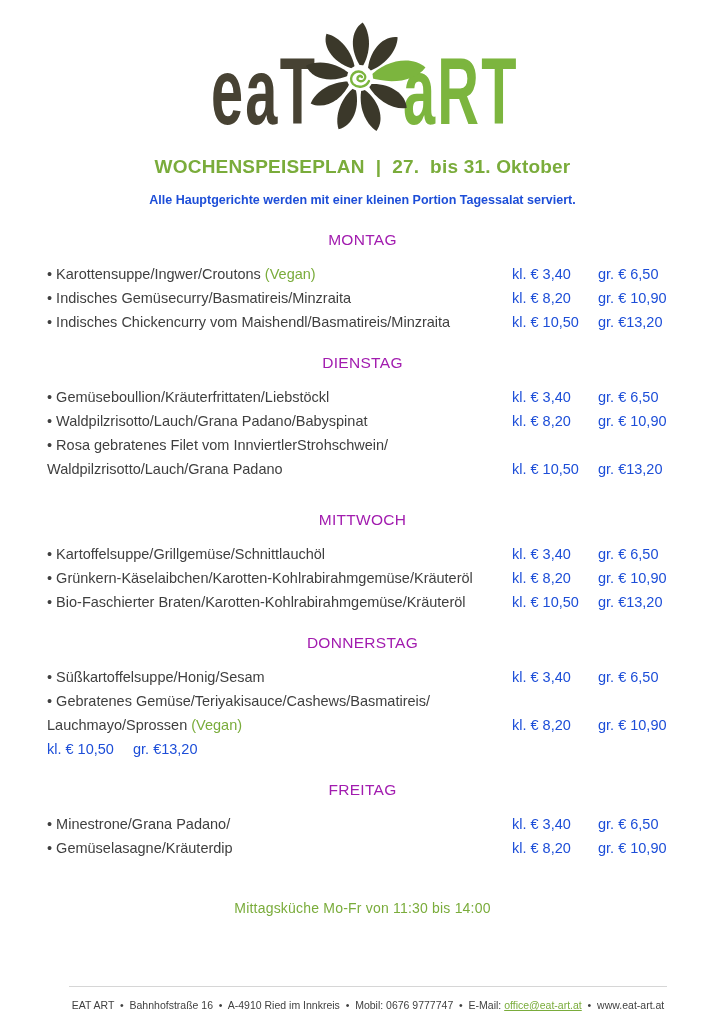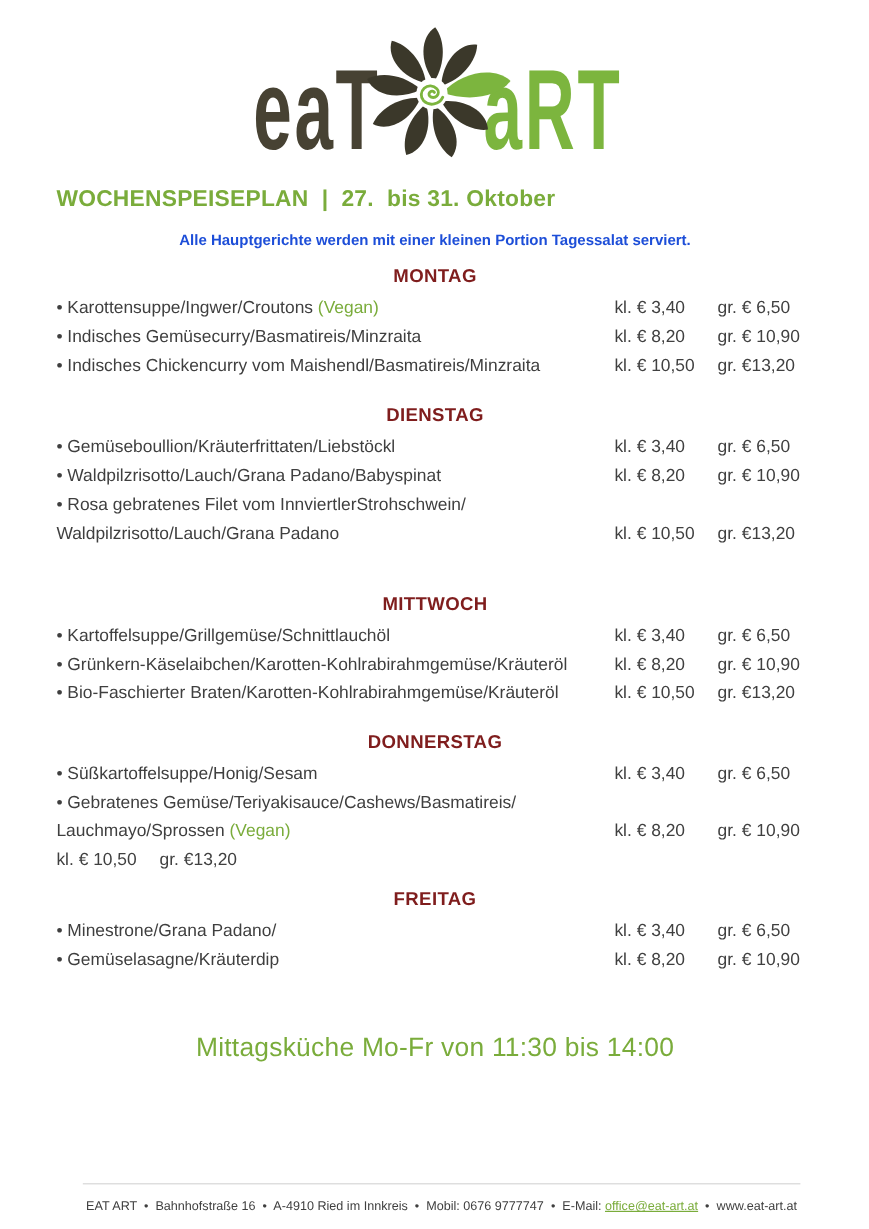--- a/index.html
+++ b/index.html
@@ -10,50 +10,50 @@
     color: #3f3f3f;
     position: relative;
     overflow: hidden;
   }
   .page { width: 724px; height: 1024px; position: relative; }
   .content { padding: 0 46px 0 47px; }
 
   .logo-wrap { display: flex; justify-content: center; margin-top: 20px; }
 
   .title {
-    text-align: left; color: #7aac3b; font-weight: bold;
+    text-align: center; color: #7aac3b; font-weight: bold;
     font-size: 19px; margin-top: 14px; letter-spacing: 0.2px;
   }
   .subtitle {
     text-align: center; color: #1d4ed8; font-weight: bold;
     font-size: 12.5px; margin-top: 15px;
   }
   .day-name {
-    text-align: center; color: #7f1d1d; font-weight: bold;
-    font-size: 15.5px; letter-spacing: 0.3px;
+    text-align: center; color: #a21caf; font-weight: normal;
+    font-size: 15.5px; letter-spacing: 0.3px; margin-top: 24px;
   }
   .day-montag     { margin-top: 15px; }
   .day-dienstag   { margin-top: 17px; }
   .day-mittwoch   { margin-top: 34px; }
   .day-donnerstag { margin-top: 16px; }
   .day-freitag    { margin-top: 8px; }
 
   .rows { margin-top: 9px; }
   .row {
-    display: flex; justify-content: space-between; align-items: flex-start;
+    display: flex; justify-content: space-between; align-items: flex-end;
     height: 24px; font-size: 14.5px; white-space: nowrap;
   }
   .txt { flex: 1 1 auto; min-width: 0; color: #3f3f3f; }
   .vegan { color: #7aac3b; }
-  .prices { flex: 0 0 auto; display: flex; color: #404040; }
+  .prices { flex: 0 0 auto; display: flex; color: #1d4ed8; }
   .kl { display: inline-block; width: 86px; }
   .gr { display: inline-block; width: 80px; }
 
   .hours {
-    text-align: center; color: #7aac3b; font-size: 22px;
+    text-align: center; color: #7aac3b; font-size: 14px;
     margin-top: 44px; letter-spacing: 0.2px;
   }
 
   .footer {
     position: absolute; left: 69px; right: 57px; top: 966px;
     border-top: 1px solid #d6d6d6;
     padding-top: 12px;
     text-align: center;
     font-size: 10.5px; color: #3f3f3f;
   }

